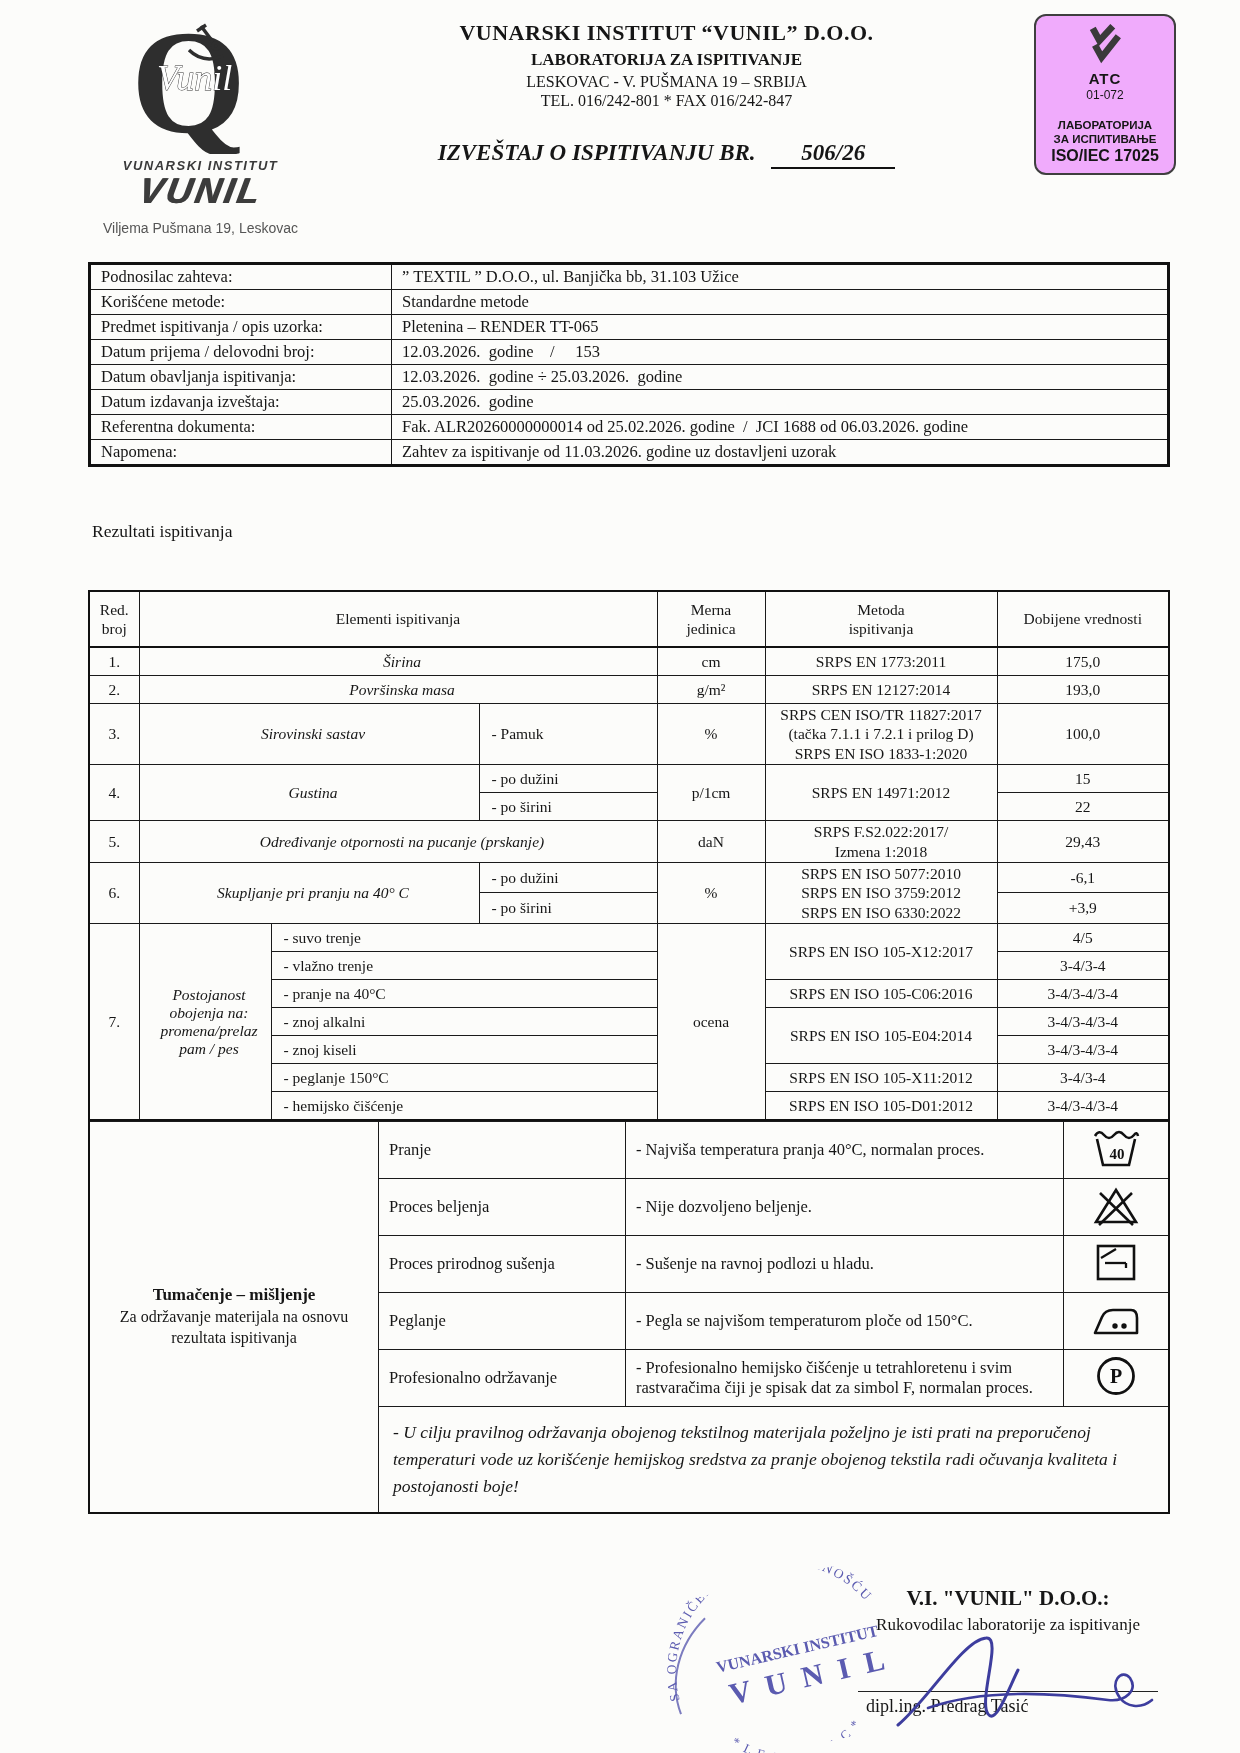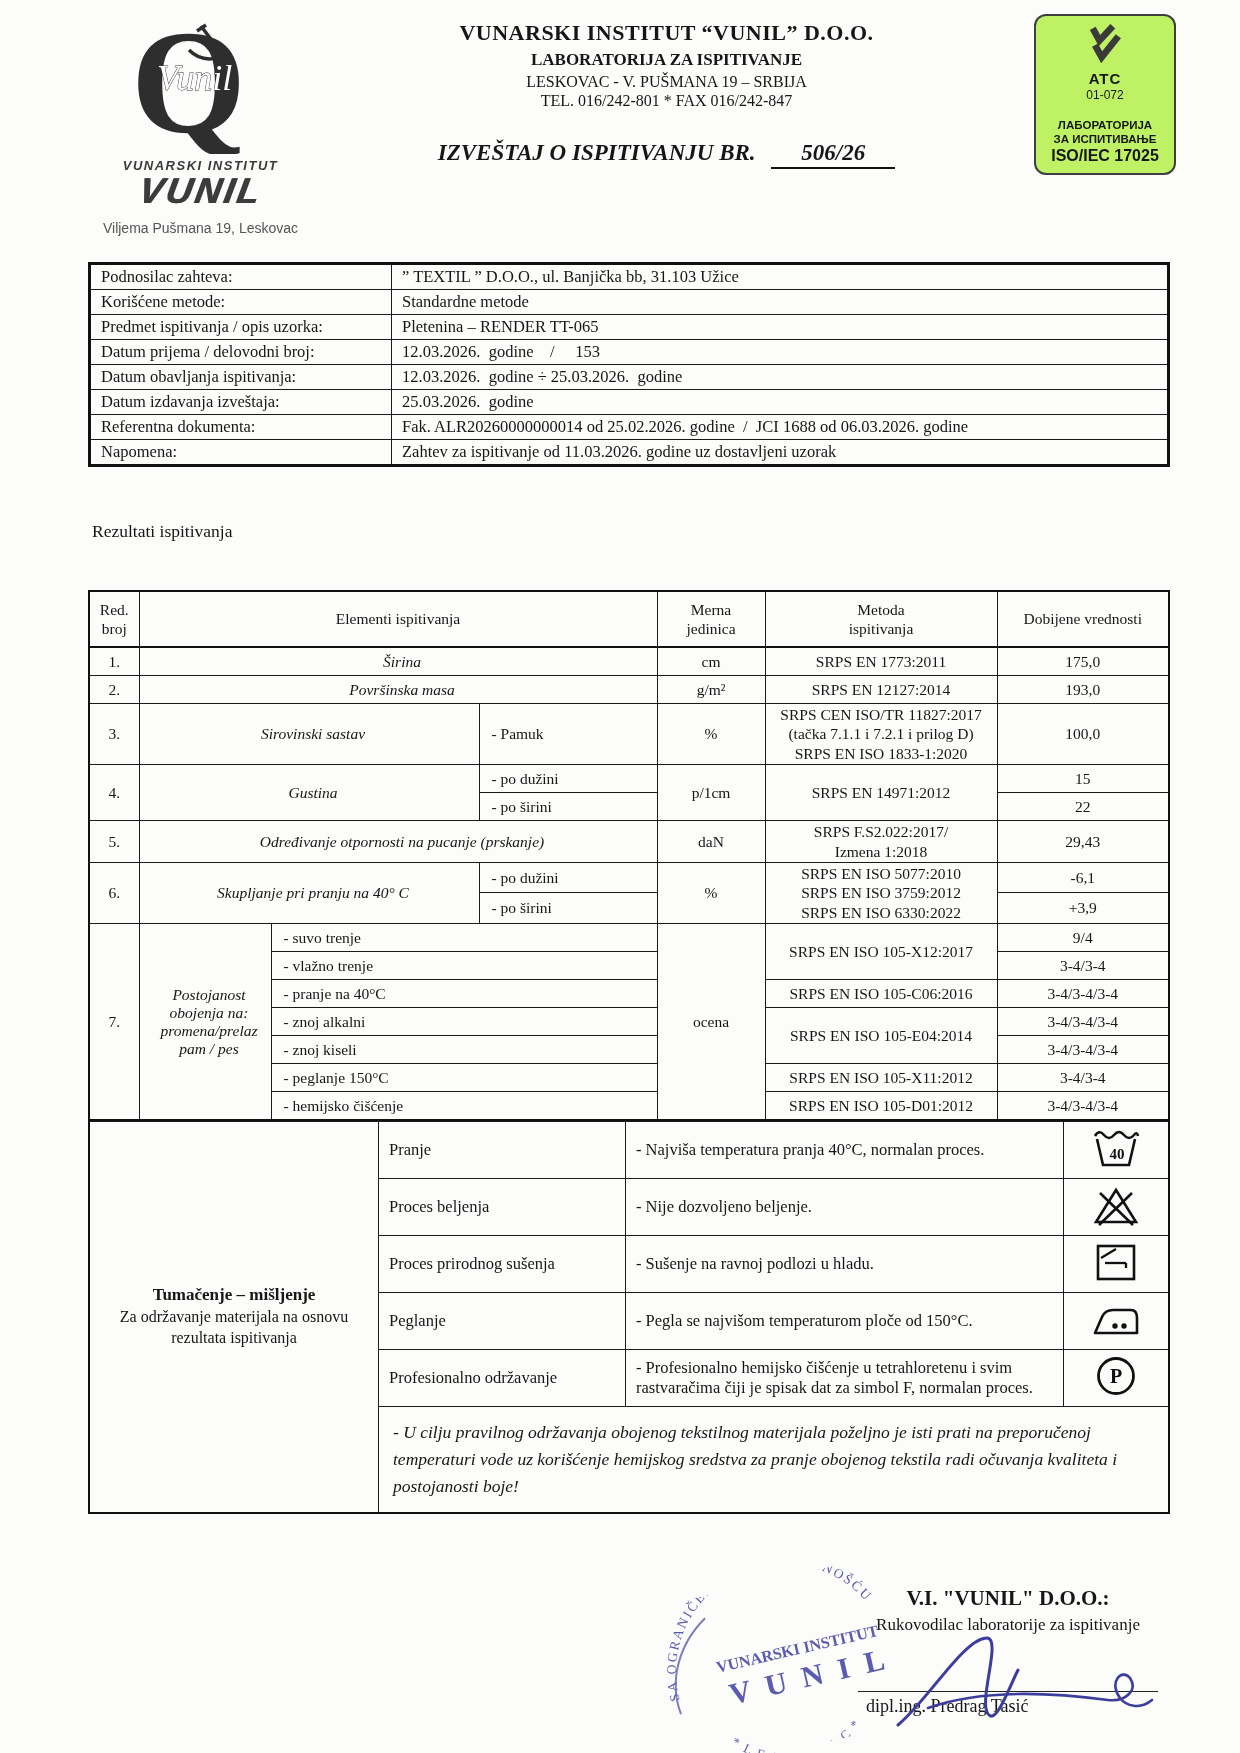--- a/index.html
+++ b/index.html
@@ -21,21 +21,21 @@
   .logo-addr { font-family:"Liberation Sans",sans-serif; font-size:14px; color:#555; margin-top:11px;}
   .center-col { flex:1 1 auto; text-align:center; padding-top:6px; }
   .h-institute { font-size:22px; font-weight:bold; letter-spacing:.5px;}
   .h-lab { font-size:17px; font-weight:bold; margin-top:4px;}
   .h-addr { font-size:16px; margin-top:3px;}
   .h-tel { font-size:16px; margin-top:1px;}
   .h-title { margin-top:30px; font-size:23px; font-weight:bold; font-style:italic; }
   .h-no { display:inline-block; border-bottom:2.2px solid #111; padding:0 30px 1px 30px; margin-left:10px;}
   .badge-col { width:150px; flex:0 0 auto; }
   .badge { width:126px; margin-left:14px; border:2px solid #3f3f3f; border-radius:12px;
-           padding:8px 6px 8px; text-align:center; font-family:"Liberation Sans",sans-serif; background:#bef264;}
+           padding:8px 6px 8px; text-align:center; font-family:"Liberation Sans",sans-serif; background:#f0abfc;}
   .badge-atc { font-weight:bold; font-size:15px; letter-spacing:1px; margin-top:2px;}
   .badge-code { font-size:12px; margin-top:1px; }
   .badge-lab { font-size:11.5px; font-weight:bold; margin-top:16px; line-height:1.25;}
   .badge-iso { font-size:16px; font-weight:bold; }
   
   table { border-collapse:collapse; width:100%; table-layout:fixed; }
   .info-table { margin-top:26px; border:3px solid #111; }
   .info-table td { border:1.6px solid #1a1a1a; font-size:16.5px; padding:1px 10px; height:22px; }
   .info-table td.lbl { width:280px; }
   .res-heading { font-size:17.5px; margin:54px 0 0 4px; }
@@ -236,21 +236,21 @@
       <tr>
         <td class="sub">- po širini</td>
         <td>+3,9</td>
       </tr>
       <tr>
         <td rowspan="7">7.</td>
         <td class="el" rowspan="7">Postojanost obojenja na: promena/prelaz pam / pes</td>
         <td class="sub" colspan="2">- suvo trenje</td>
         <td rowspan="7">ocena</td>
         <td rowspan="2">SRPS EN ISO 105-X12:2017</td>
-        <td>9/4</td>
+        <td>4/5</td>
       </tr>
       <tr>
         <td class="sub" colspan="2">- vlažno trenje</td>
         <td>3-4/3-4</td>
       </tr>
       <tr>
         <td class="sub" colspan="2">- pranje na 40°C</td>
         <td>SRPS EN ISO 105-C06:2016</td>
         <td>3-4/3-4/3-4</td>
       </tr>

